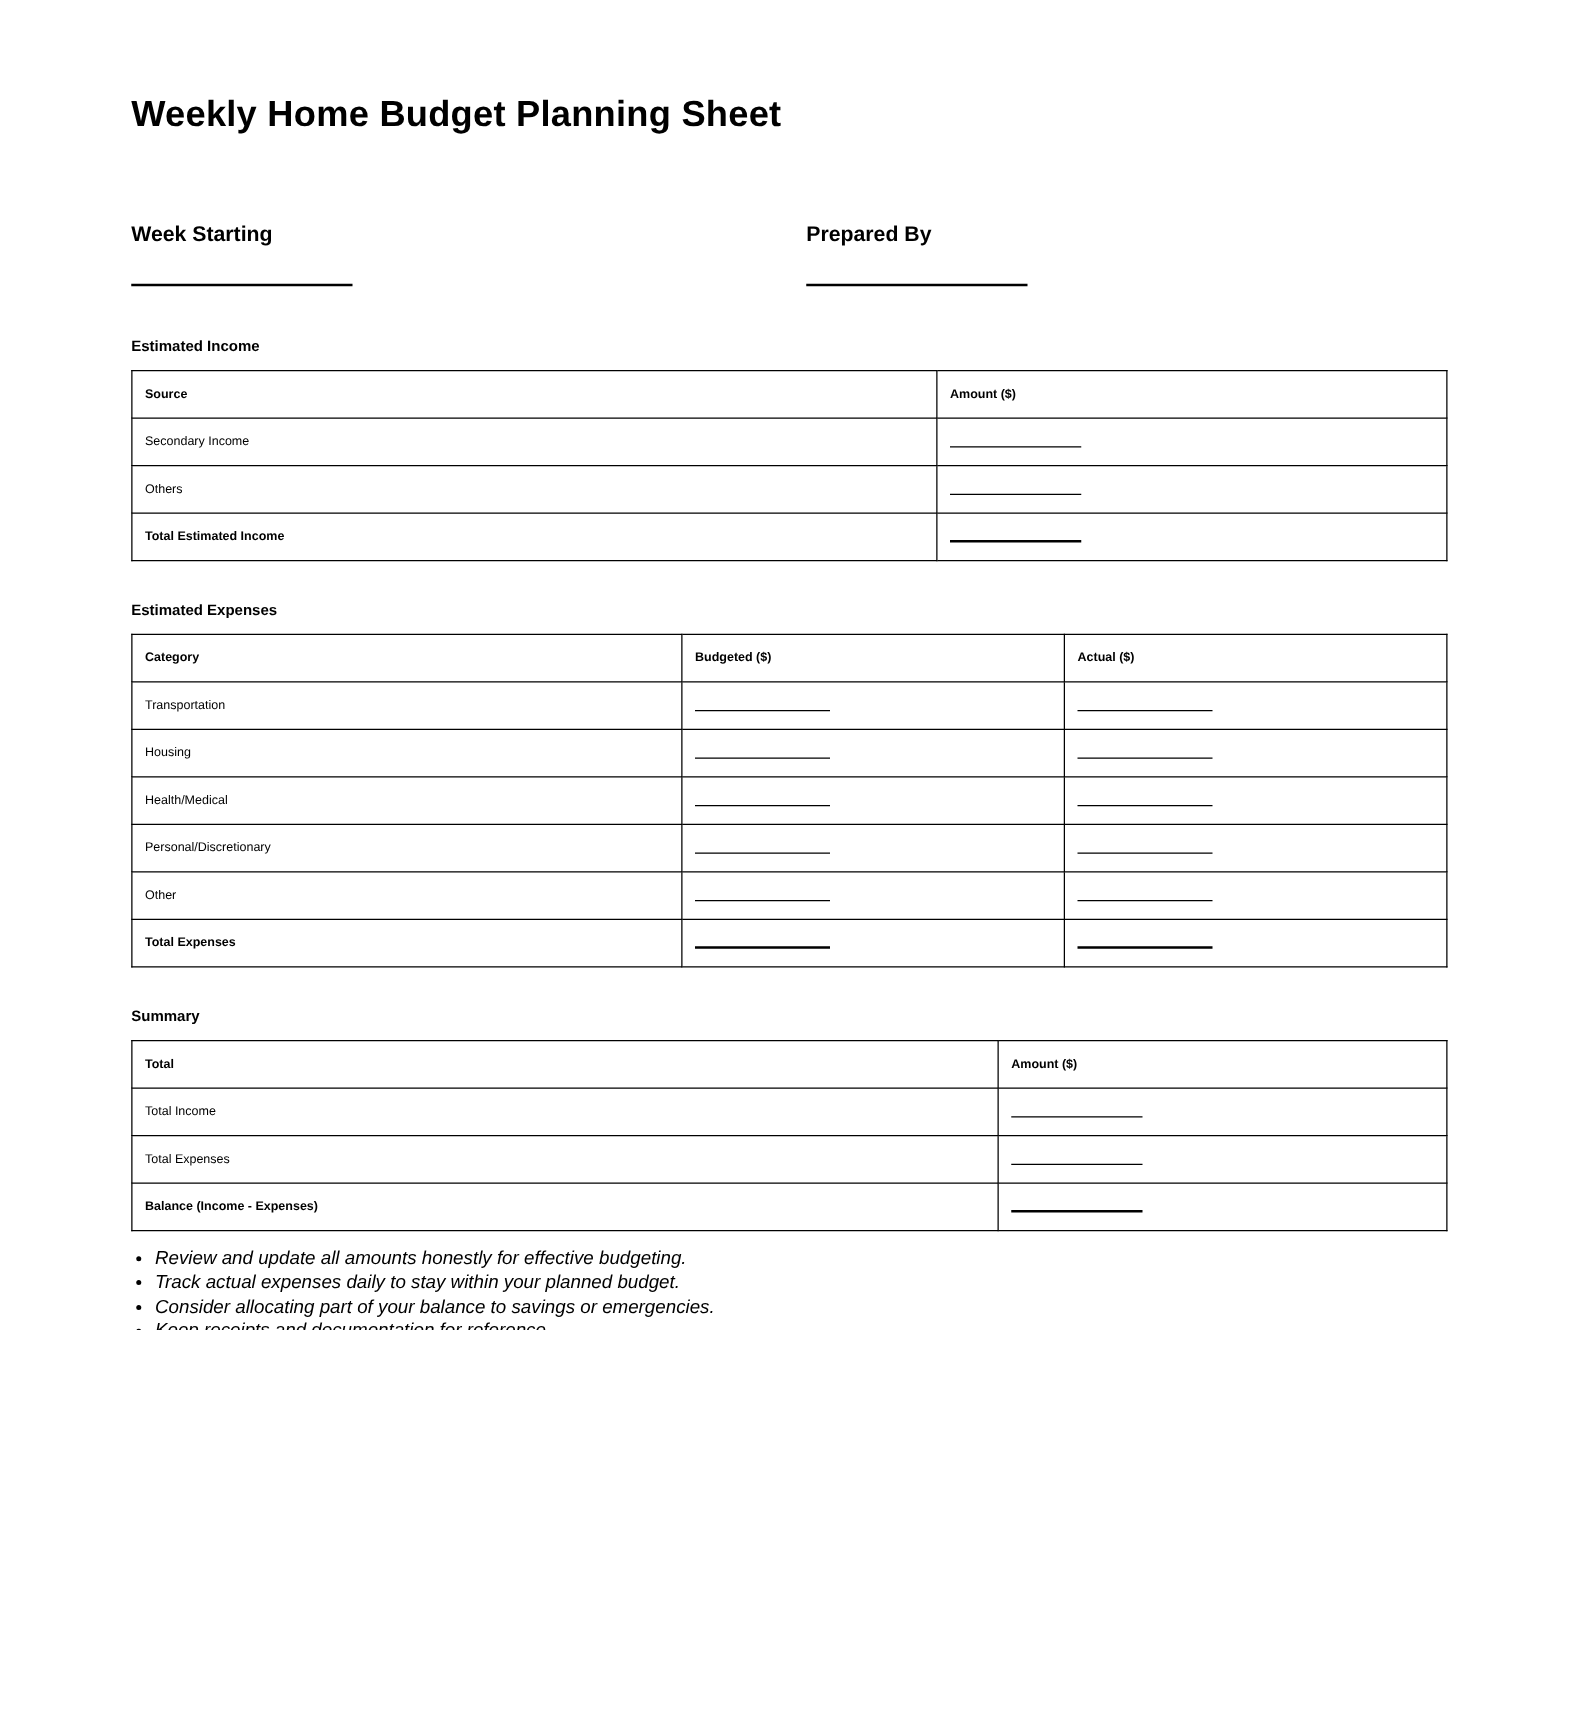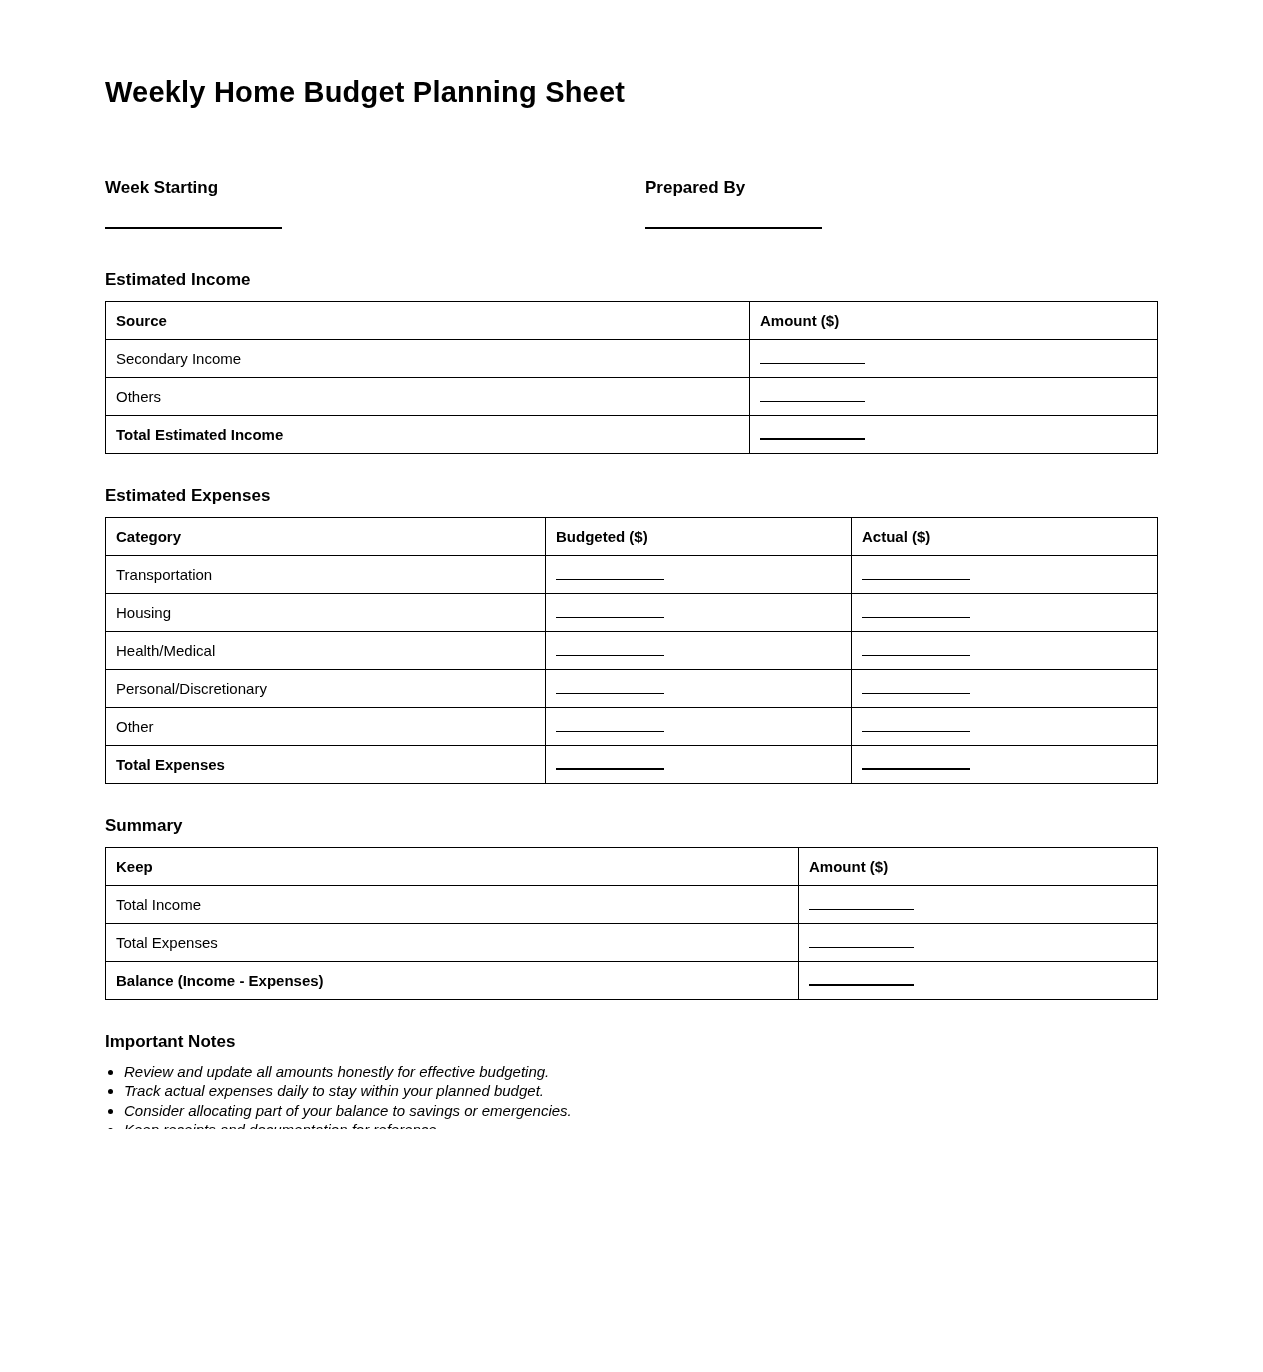--- a/index.html
+++ b/index.html
@@ -37,36 +37,36 @@
     line-height: 1;
   }
   .field-line {
     margin-top: 31px;
     width: 177px;
     height: 0;
     border-bottom: 2px solid #000;
   }
   h2.section-heading {
     margin-top: 33px;
-    font-size: 17px;
+    font-size: 12px;
     font-weight: bold;
     line-height: 1;
   }
   h2.first-heading { margin-top: 52px; }
   table.tbl {
     margin-top: 13px;
     width: 1052px;
     border-collapse: collapse;
     table-layout: fixed;
   }
   table.tbl th, table.tbl td {
     border: 1px solid #000;
     height: 38px;
     padding: 0 8px 0 10px;
-    font-size: 15px;
+    font-size: 10px;
     text-align: left;
     vertical-align: middle;
     overflow: hidden;
     white-space: nowrap;
   }
   table.tbl th { font-weight: bold; }
   tr.total-row td { font-weight: bold; }
   .blank {
     display: inline-block;
     width: 105px;
@@ -185,39 +185,38 @@
     </table>
 
   <h2 class="section-heading">Summary</h2>
   <table class="tbl">
     <colgroup>
         <col class="col-sum-1">
         <col class="col-sum-2">
       </colgroup>
     <tbody>
         <tr>
-      <th>Keep</th>
+      <th>Total</th>
       <th>Amount ($)</th>
     </tr>
     <tr>
       <td>Total Income</td>
       <td><span class="blank"></span></td>
     </tr>
     <tr>
       <td>Total Expenses</td>
       <td><span class="blank"></span></td>
     </tr>
     <tr class="total-row">
       <td>Balance (Income - Expenses)</td>
       <td><span class="blank"></span></td>
     </tr>
   </tbody>
     </table>
 
-  <h2 class="section-heading">Important Notes</h2>
   <div class="notes-clip">
     <ul class="notes-list">
       <li>Review and update all amounts honestly for effective budgeting.</li>
       <li>Track actual expenses daily to stay within your planned budget.</li>
       <li>Consider allocating part of your balance to savings or emergencies.</li>
       <li>Keep receipts and documentation for reference.</li>
     </ul>
   </div>
 
 </div>

